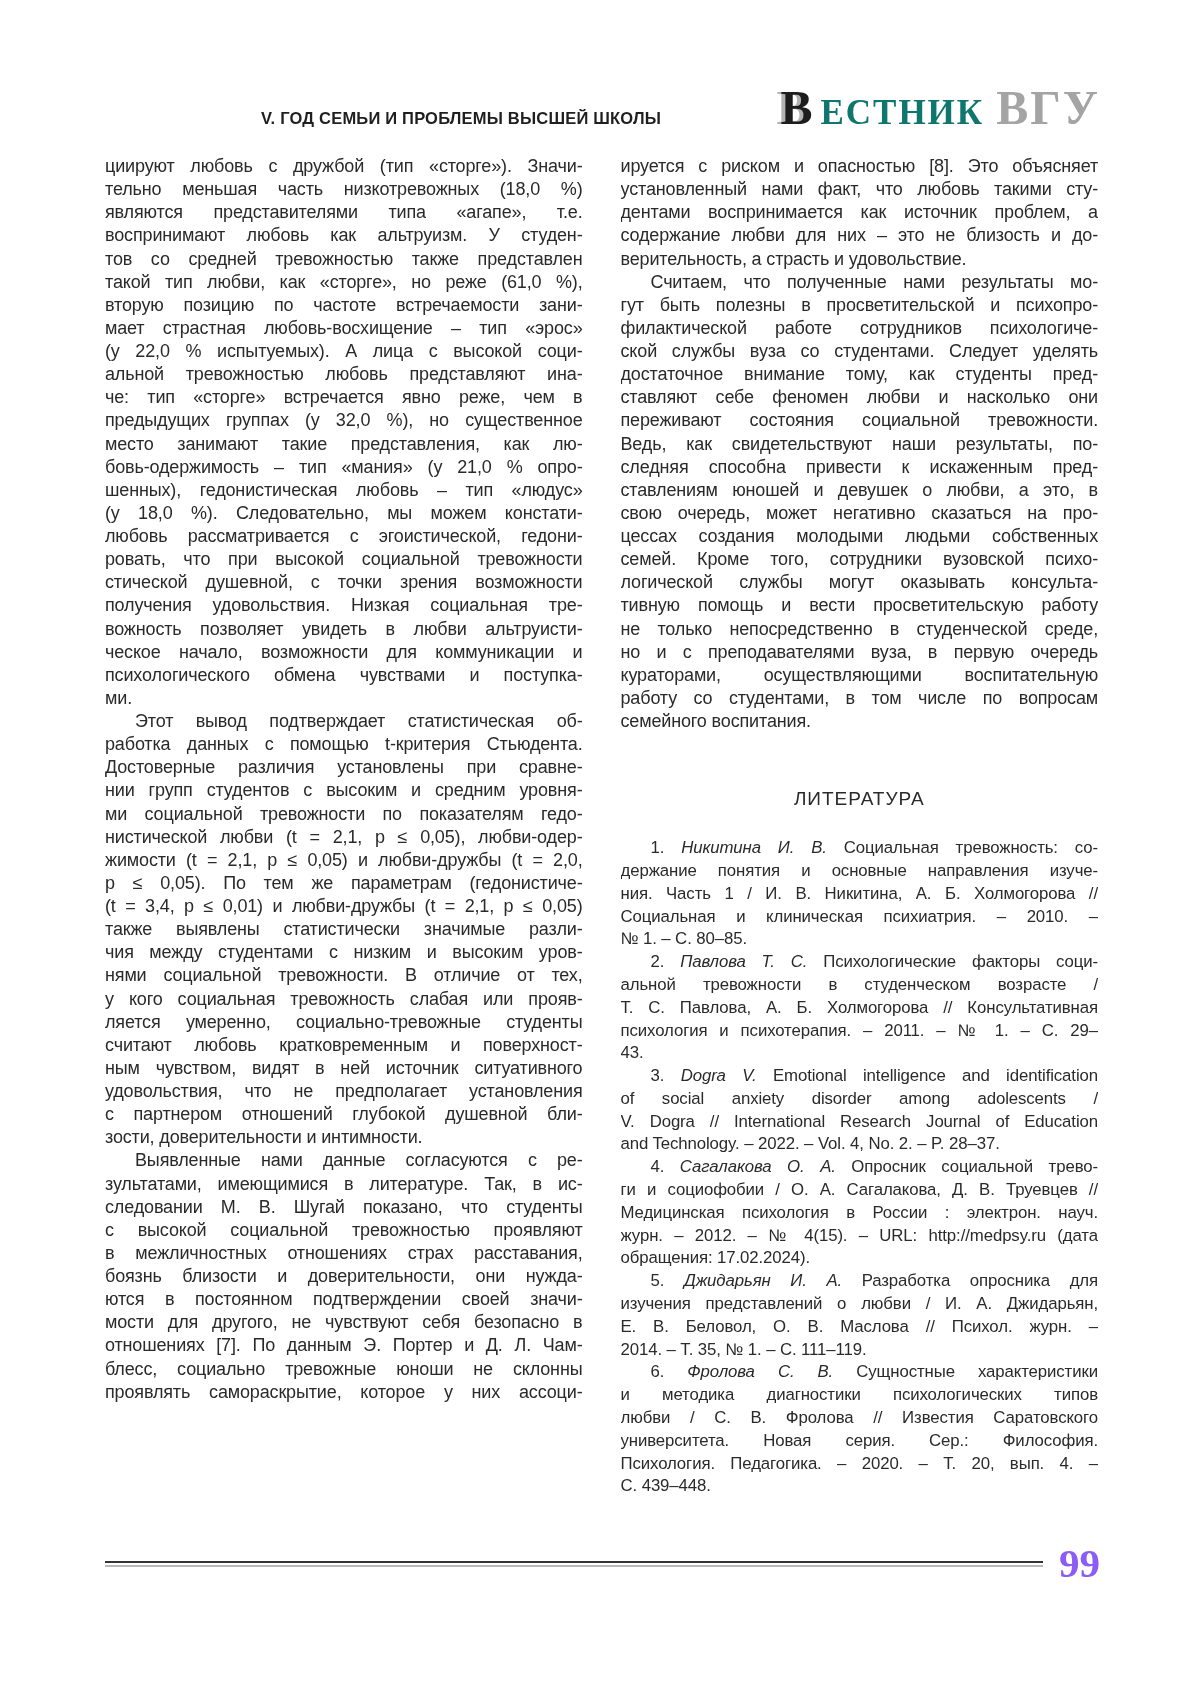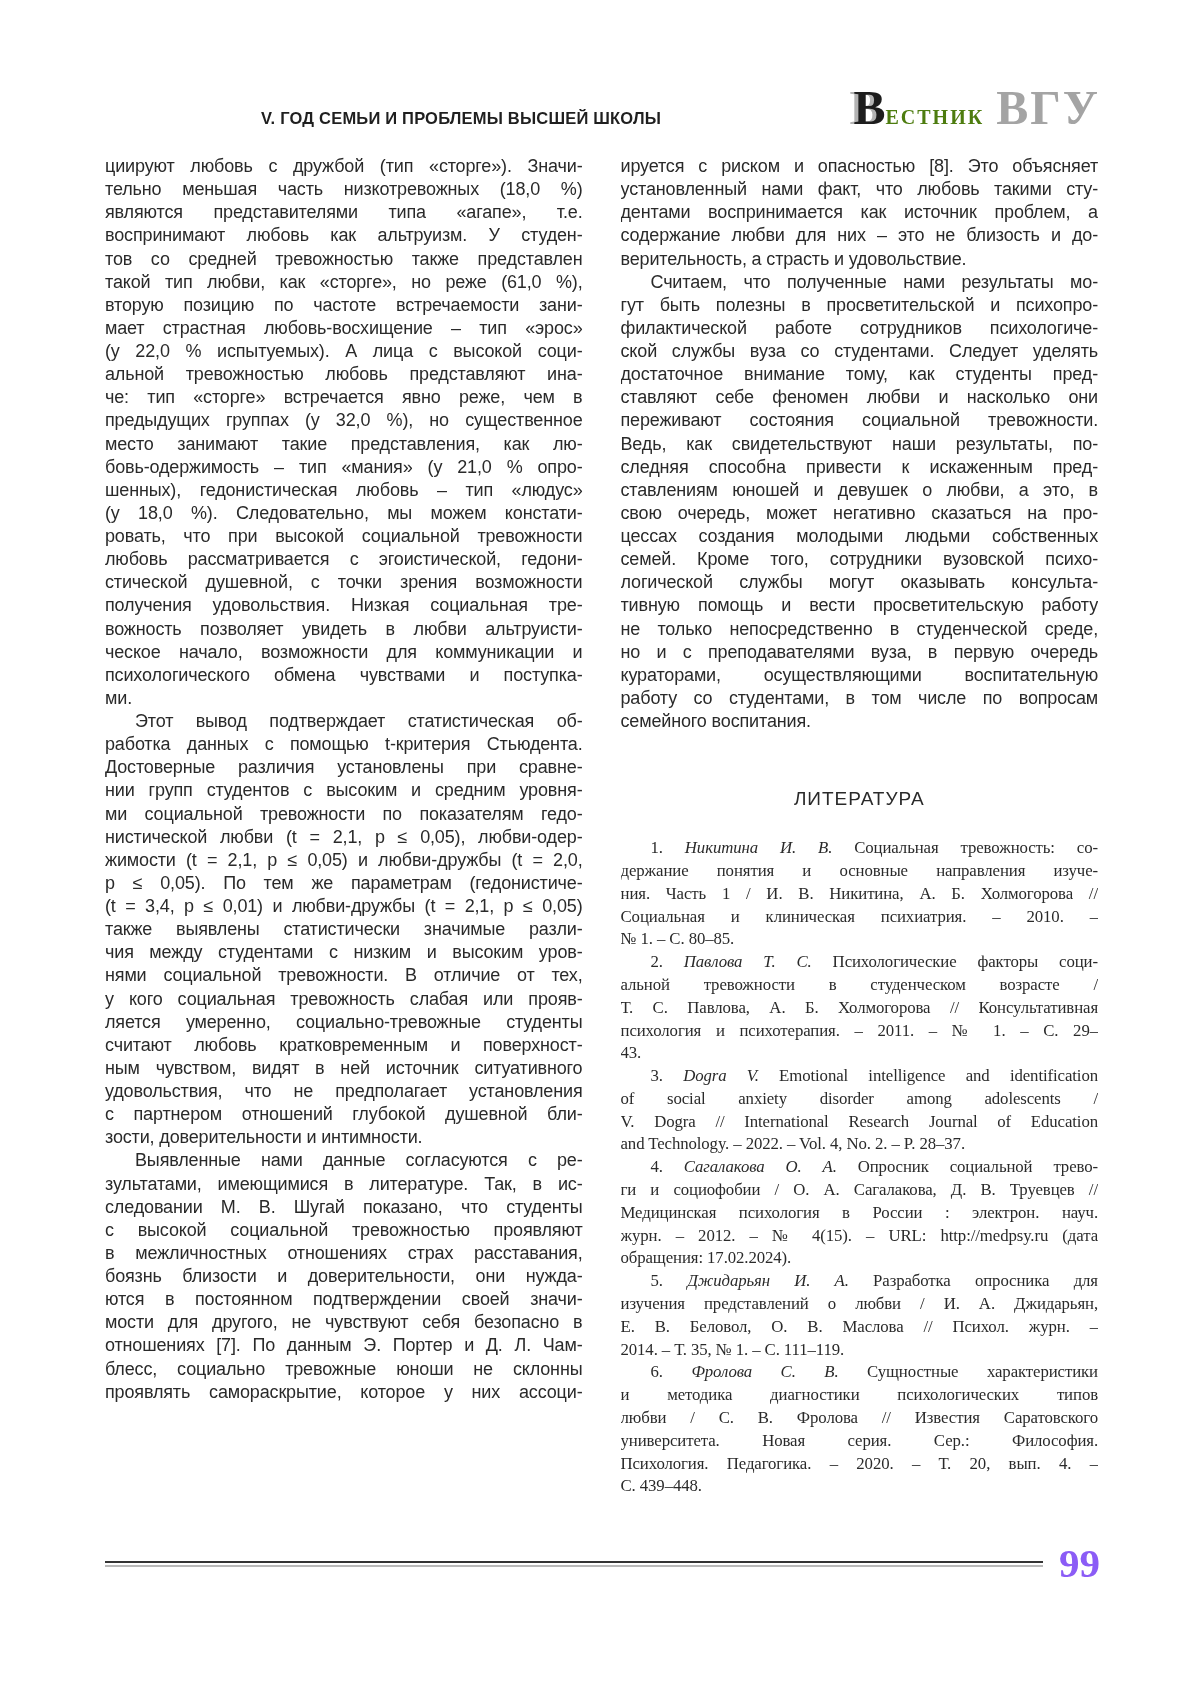--- a/index.html
+++ b/index.html
@@ -20,36 +20,36 @@
   .header-rule {
     flex:1; margin-left:4px; height:8px; box-sizing:border-box;
     border-top:2.5px solid #2e2e2e; border-bottom:2.5px solid #2e2e2e;
     position:relative; top:3px;
   }
   .logo {
     position:absolute; top:86px; right:100px; white-space:nowrap;
     font-family:"Liberation Serif","DejaVu Serif",serif; font-weight:bold; line-height:44px;
   }
   .logo-initial { font-size:48px; color:#1d1d1d; text-shadow:-4px 0 0 #b3b3b3; }
-  .logo-black  { font-size:20px; color:#4d7c0f; letter-spacing:2px; }
+  .logo-black  { font-size:35px; color:#0f766e; letter-spacing:2px;margin-left:8px; }
   .logo-gray   { font-size:48px; color:#a4a4a4; margin-left:12px; letter-spacing:2px; }
 
   
   .columns { position:absolute; left:105px; top:155px; width:993px; display:flex; gap:38px; }
   .col { width:485px; }
 
   .line {
     height:23.13px; line-height:23.13px; font-size:18px; letter-spacing:-0.15px;
     text-align:justify; text-align-last:justify; overflow:hidden; white-space:nowrap;
   }
   .line.first { text-indent:30px; }
   .line.last  { text-align-last:left; }
 
   
-  .line.ref-line { height:22.8px; line-height:22.8px; font-size:16.8px; letter-spacing:-0.1px;font-family:Liberation Serif, serif; }
+  .line.ref-line { height:22.8px; line-height:22.8px; font-size:16.8px; letter-spacing:-0.1px; }
   .ref-author { font-style:italic; }
 
   .lit-heading {
     margin:54px 0 26px 0; height:24px; line-height:24px;
     font-size:19px; font-weight:normal; letter-spacing:1px;
     text-align:center; text-align-last:center; color:#2a2a2a;
   }
 
   
   .page-footer {
@@ -90,22 +90,22 @@
         <div class="line">вторую позицию по частоте встречаемости зани-</div>
         <div class="line">мает страстная любовь-восхищение – тип «эрос»</div>
         <div class="line">(у 22,0 % испытуемых). А лица с высокой соци-</div>
         <div class="line">альной тревожностью любовь представляют ина-</div>
         <div class="line">че: тип «сторге» встречается явно реже, чем в</div>
         <div class="line">предыдущих группах (у 32,0 %), но существенное</div>
         <div class="line">место занимают такие представления, как лю-</div>
         <div class="line">бовь-одержимость – тип «мания» (у 21,0 % опро-</div>
         <div class="line">шенных), гедонистическая любовь – тип «людус»</div>
         <div class="line">(у 18,0 %). Следовательно, мы можем констати-</div>
+        <div class="line">любовь рассматривается с эгоистической, гедони-</div>
         <div class="line">ровать, что при высокой социальной тревожности</div>
-        <div class="line">любовь рассматривается с эгоистической, гедони-</div>
         <div class="line">стической душевной, с точки зрения возможности</div>
         <div class="line">получения удовольствия. Низкая социальная тре-</div>
         <div class="line">вожность позволяет увидеть в любви альтруисти-</div>
         <div class="line">ческое начало, возможности для коммуникации и</div>
         <div class="line">психологического обмена чувствами и поступка-</div>
         <div class="line last">ми.</div>
         <div class="line first">Этот вывод подтверждает статистическая об-</div>
         <div class="line">работка данных с помощью t-критерия Стьюдента.</div>
         <div class="line">Достоверные различия установлены при сравне-</div>
         <div class="line">нии групп студентов с высоким и средним уровня-</div>

